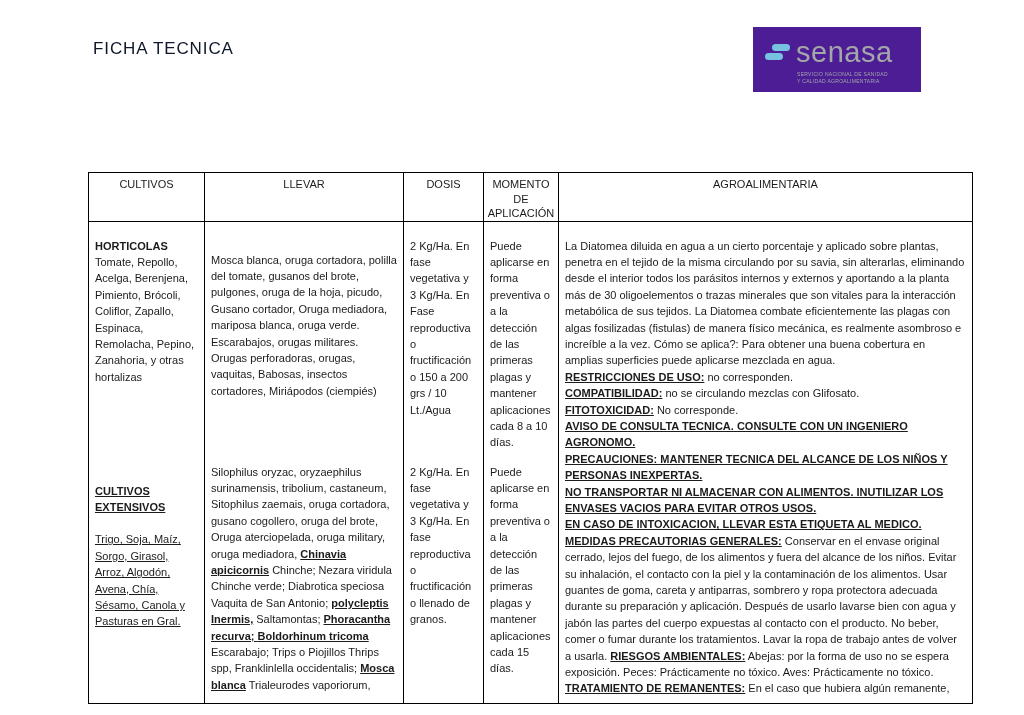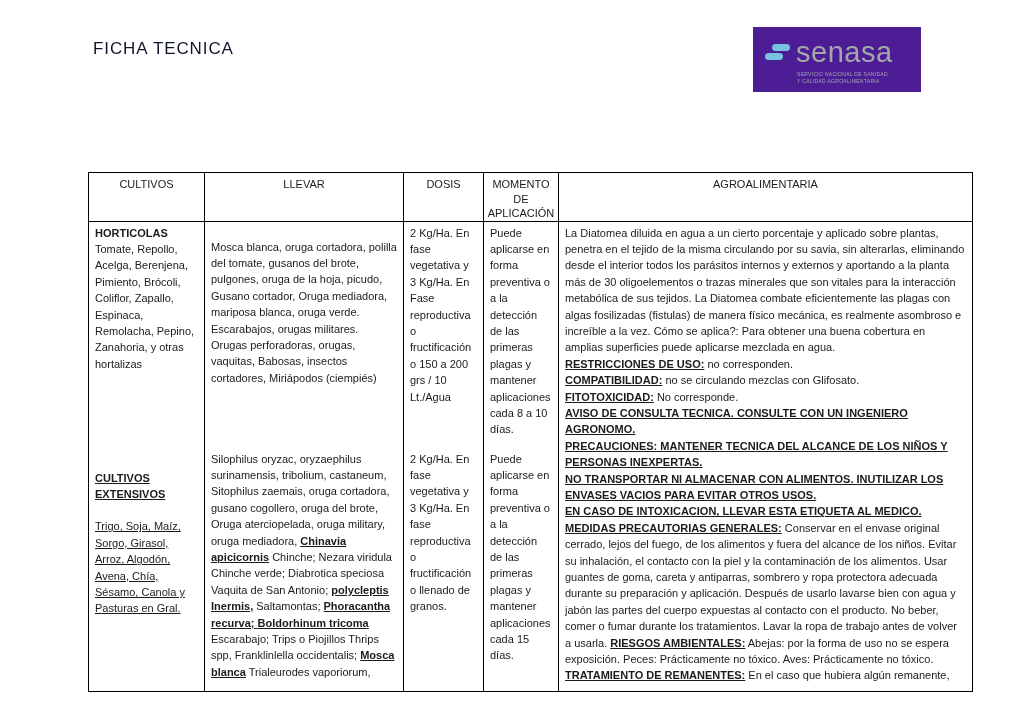--- a/index.html
+++ b/index.html
@@ -52,21 +52,21 @@
     border-collapse:collapse; table-layout:fixed;
   }
   .spec-table th, .spec-table td {
     border:1.5px solid #000; vertical-align:top; color:#1b1b1b;
   }
   .spec-table th {
     font-weight:normal; font-size:11px; line-height:14.5px;
     text-align:center; padding:4px 2px 0 2px; white-space:pre-line; height:45px;
   }
   .spec-table td { font-size:11px; line-height:16.4px; padding:3px 6px; height:470px; }
-  .cellwrap { position:relative; height:462px; overflow:hidden; }
+  .cellwrap { position:relative; height:462px; overflow:hidden;margin-top:13px; }
   .b2pos { position:absolute; left:0; right:0; }
   .col-cultivos .b2pos { top:245px;text-decoration:underline; }
   .col-plagas .b2pos, .col-dosis .b2pos, .col-momento .b2pos { top:226px; }
   .col-plagas .blk1 { margin-top:14px; }
   .blk-head { font-weight:bold; }
   .gap { height:16px; }
   p.rp { margin:0; }
   b { font-weight:bold;text-decoration:underline; }
 </style>
 </head>

